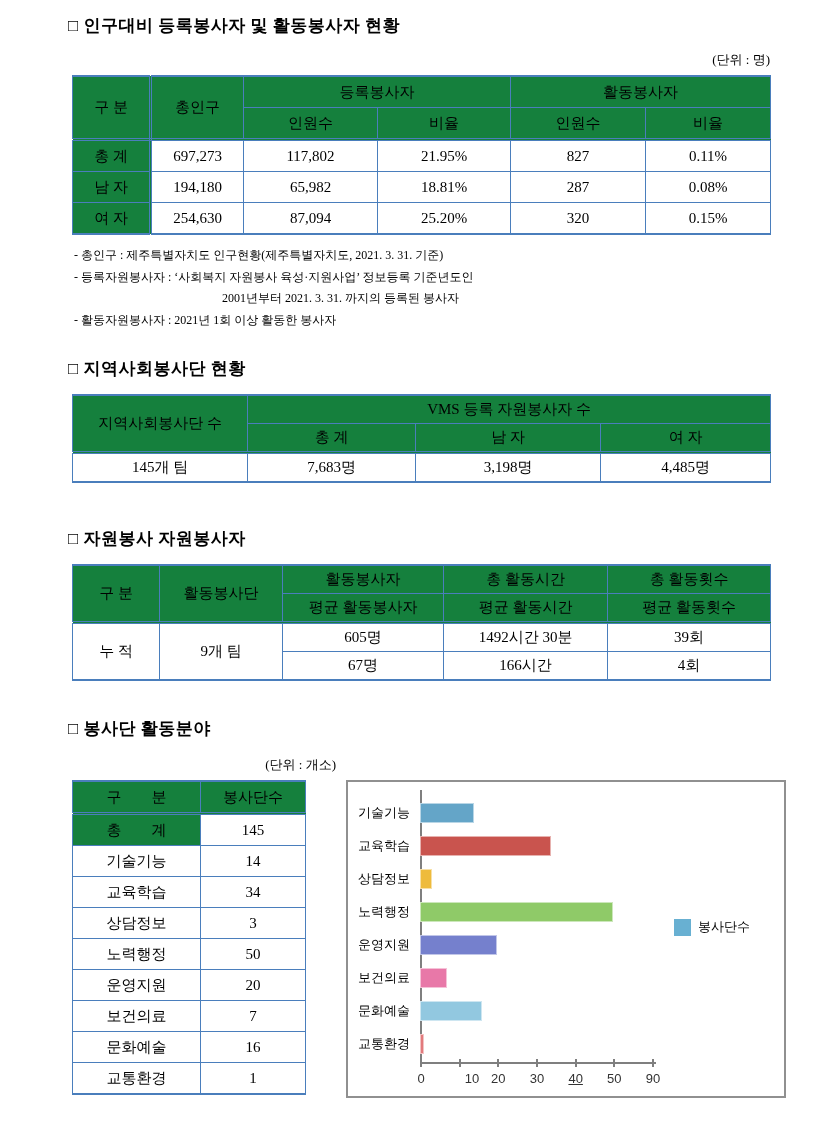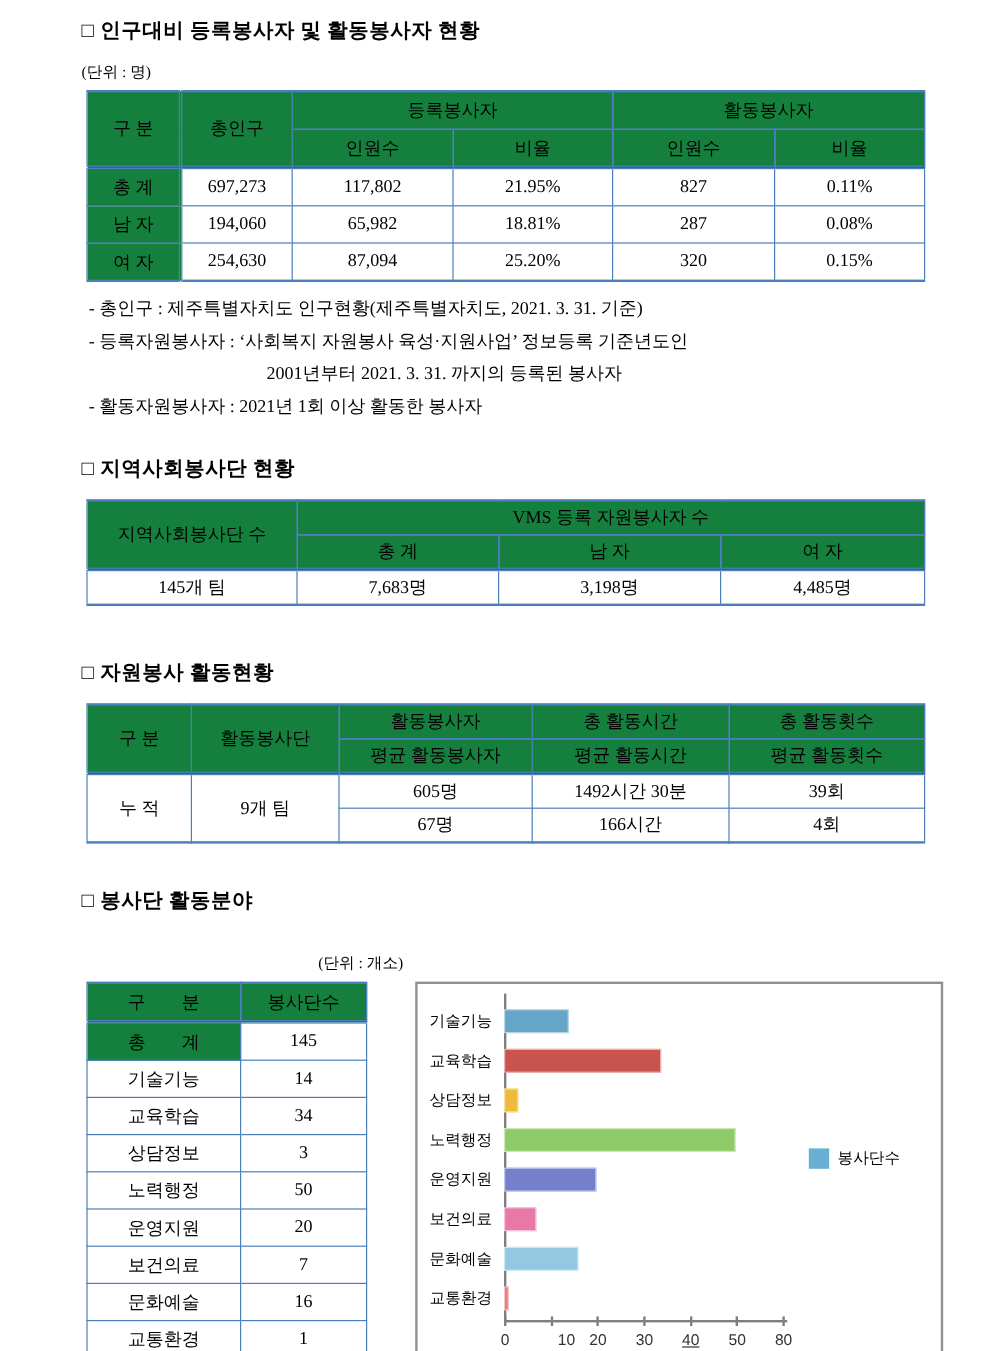--- a/index.html
+++ b/index.html
@@ -3,43 +3,43 @@
 <meta charset="utf-8">
 <style>
   html,body{margin:0;padding:0;background:#fff;}
   body{
     width:833px;height:1126px;
     font-family:"Liberation Serif","DejaVu Serif",serif;
     color:#000;overflow:hidden;
   }
   .page{padding:14px 63px 0 68px;}
   .sec-title{font-size:17px;font-weight:bold;letter-spacing:0.5px;}
-  .unit-label{width:702px;font-size:13px;margin-top:14px;margin-bottom:6px;}
+  .unit-label{width:702px;text-align:right;font-size:13px;margin-top:14px;margin-bottom:6px;}
   
   table.tbl{border-collapse:collapse;table-layout:fixed;width:698px;margin-left:4px;
             text-align:center;font-size:15px;}
   table.tbl th,table.tbl td{border:1px solid #4a7ebc;font-weight:normal;padding:4px 2px;}
   table.tbl{border-top:2px solid #4a7ebc;border-bottom:2px solid #4a7ebc;}
   table.tbl .hd{background:#15803d;}
   table.tbl .dbl-b{border-bottom:3px double #4a7ebc;}
   table.tbl .dbl-r{border-right:3px double #4a7ebc;}
   .t1 th,.t1 td{height:22px;}
   .t2 th,.t2 td{height:17px;}
   .t3 th,.t3 td{height:17px;}
   .t4{width:233px !important;}
   .t4 th,.t4 td{height:22px;}
   
-  .notes{margin:10px 0 0 6px;font-size:15px;line-height:1.8;}
+  .notes{margin:10px 0 0 6px;font-size:12px;line-height:1.8;}
   .notes .indent{padding-left:148px;}
   .gap1{height:26px;}
   .gap2{height:44px;}
   .gap3{height:36px;}
   
   .bottom{display:flex;align-items:flex-start;margin-top:4px;}
-  .unit-label2{width:268px;text-align:right;font-size:13px;margin-top:32px;margin-bottom:6px;}
+  .unit-label2{width:268px;text-align:right;font-size:13px;margin-top:16px;margin-bottom:6px;}
   .chart-wrap{margin-left:40px;margin-top:0px;}
   
   .chart-box{width:436px;height:314px;border:2px solid #909090;position:relative;
              background:#fff;font-family:"Liberation Sans","DejaVu Sans",sans-serif;}
   .c-rows{position:absolute;left:10px;top:14px;}
   .c-row{display:flex;align-items:center;height:33px;}
   .c-label{width:62px;font-size:13px;color:#000;}
   .c-track{width:232px;height:33px;position:relative;display:flex;align-items:center;}
   .c-bar{height:20px;border:1px solid rgba(255,255,255,0.55);box-sizing:border-box;}
   .c-yaxis{position:absolute;left:72px;top:8px;height:273px;width:2px;background:#7f7f7f;}
@@ -84,21 +84,21 @@
       <tr>
         <td class="hd dbl-r">총 계</td>
         <td>697,273</td>
         <td>117,802</td>
         <td>21.95%</td>
         <td>827</td>
         <td>0.11%</td>
       </tr>
       <tr>
         <td class="hd dbl-r">남 자</td>
-        <td>194,060</td>
+        <td>194,180</td>
         <td>65,982</td>
         <td>18.81%</td>
         <td>287</td>
         <td>0.08%</td>
       </tr>
       <tr>
         <td class="hd dbl-r">여 자</td>
         <td>254,630</td>
         <td>87,094</td>
         <td>25.20%</td>
@@ -143,21 +143,21 @@
         <td>145개 팀</td>
         <td>7,683명</td>
         <td>3,198명</td>
         <td>4,485명</td>
       </tr>
     </tbody>
   </table>
 
   <div class="gap2"></div>
 
-  <div class="sec-title">□ 자원봉사 활동현황</div>
+  <div class="sec-title">□ 자원봉사 자원봉사자</div>
   <div style="height:14px"></div>
 
   <table class="tbl t3">
     <colgroup>
       <col style="width:87px">
         <col style="width:123px">
         <col style="width:161px">
       <col style="width:164px">
         <col style="width:163px">
     </colgroup>
@@ -309,21 +309,21 @@
             <div class="c-ticklabel" style="left: 52px;">10</div>
             <div class="c-tick" style="left: 77.3333px;"></div>
             <div class="c-ticklabel" style="left: 78.3333px;">20</div>
             <div class="c-tick" style="left: 116px;"></div>
             <div class="c-ticklabel" style="left: 117px;">30</div>
             <div class="c-tick" style="left: 154.667px;"></div>
             <div class="c-ticklabel" style="left: 155.667px; text-decoration: underline;">40</div>
             <div class="c-tick" style="left: 193.333px;"></div>
             <div class="c-ticklabel" style="left: 194.333px;">50</div>
             <div class="c-tick" style="left: 232px;"></div>
-            <div class="c-ticklabel" style="left: 233px;">80</div>
+            <div class="c-ticklabel" style="left: 233px;">90</div>
           </div>
         <div class="c-legend">
           <span class="c-legend-swatch" style="background: rgb(104, 176, 210);"></span>
           <span>봉사단수</span>
         </div>
       </div>
     </div>
 
   </div>
 </div>

